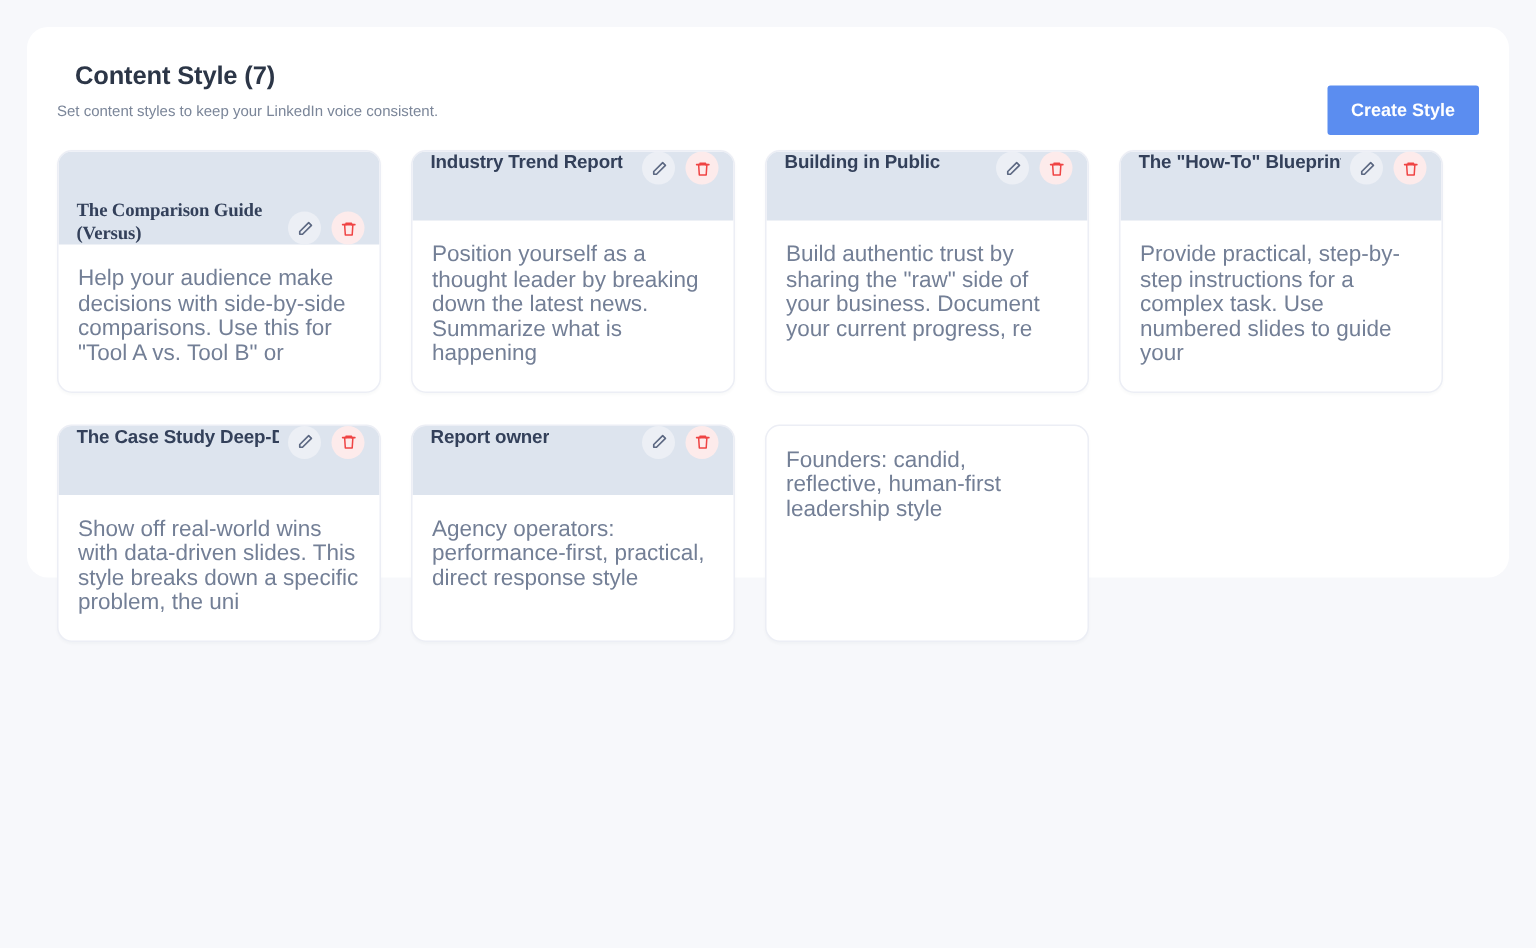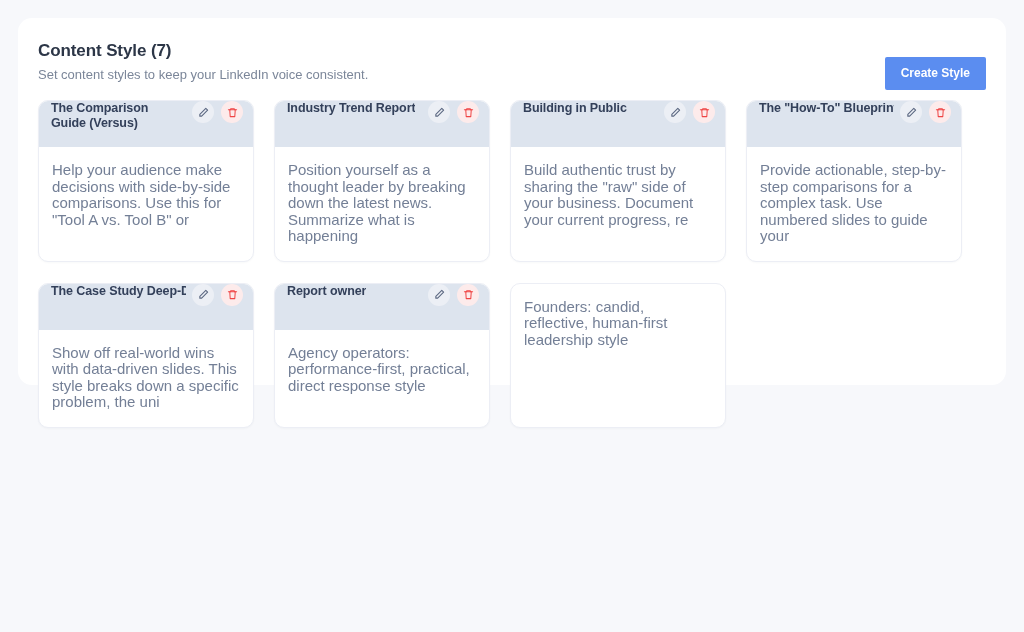--- a/index.html
+++ b/index.html
@@ -32,24 +32,25 @@
   .panel-header {
     position: relative;
     height: 56px;
   }
   .page-title {
     font-size: 17px;
     font-weight: bold;
     color: #2c3647;
     letter-spacing: -0.1px;
     line-height: 22px;
+    margin-left: 12px;
   }
   .page-subtitle {
     margin-top: 5px;
-    font-size: 13px;
+    font-size: 10px;
     color: #7b8699;
     line-height: 15px;
   }
   .create-btn {
     position: absolute;
     right: 0;
     top: 17px;
     background: #5b8df0;
     color: #ffffff;
     font-size: 12px;
@@ -93,21 +94,21 @@
     font-size: 12.5px;
     font-weight: bold;
     color: #33405a;
     line-height: 15px;
     letter-spacing: -0.1px;
     white-space: nowrap;
     overflow: hidden;
   }
 
   
-  .card.tall .card-head { height: 46px; align-items: flex-start; }
+  .card.tall .card-head { height: 62px; align-items: flex-end; font-family: Liberation Serif, serif; }
   .card.tall .card-title { white-space: normal; }
 
   .card-actions {
     display: flex;
     align-items: center;
     gap: 7px;
     flex: none;
   }
 
   .icon-btn {
@@ -248,21 +249,21 @@
             <svg width="11" height="11" viewBox="0 0 24 24" fill="none" stroke="#ef4444" stroke-width="2.2" stroke-linecap="round" stroke-linejoin="round">
               <path d="M3 6h18"></path>
               <path d="M8 6V4h8v2"></path>
               <path d="M6 6l1 15h10l1-15"></path>
             </svg>
           </span>
         </button>
       </div>
     </div>
     <div class="card-body">
-      <div class="card-desc">Provide actionable, step-by-step comparisons for a complex task. Use numbered slides to guide your</div>
+      <div class="card-desc">Provide practical, step-by-step instructions for a complex task. Use numbered slides to guide your</div>
     </div>
   </div>
 
   <div class="card row2">
     <div class="card-head">
       <div class="card-title">The Case Study Deep-Dive</div>
       <div class="card-actions">
         <button class="icon-btn edit">
           <span>
             <svg width="11" height="11" viewBox="0 0 24 24" fill="none" stroke="#5c6882" stroke-width="2.4" stroke-linecap="round" stroke-linejoin="round">

